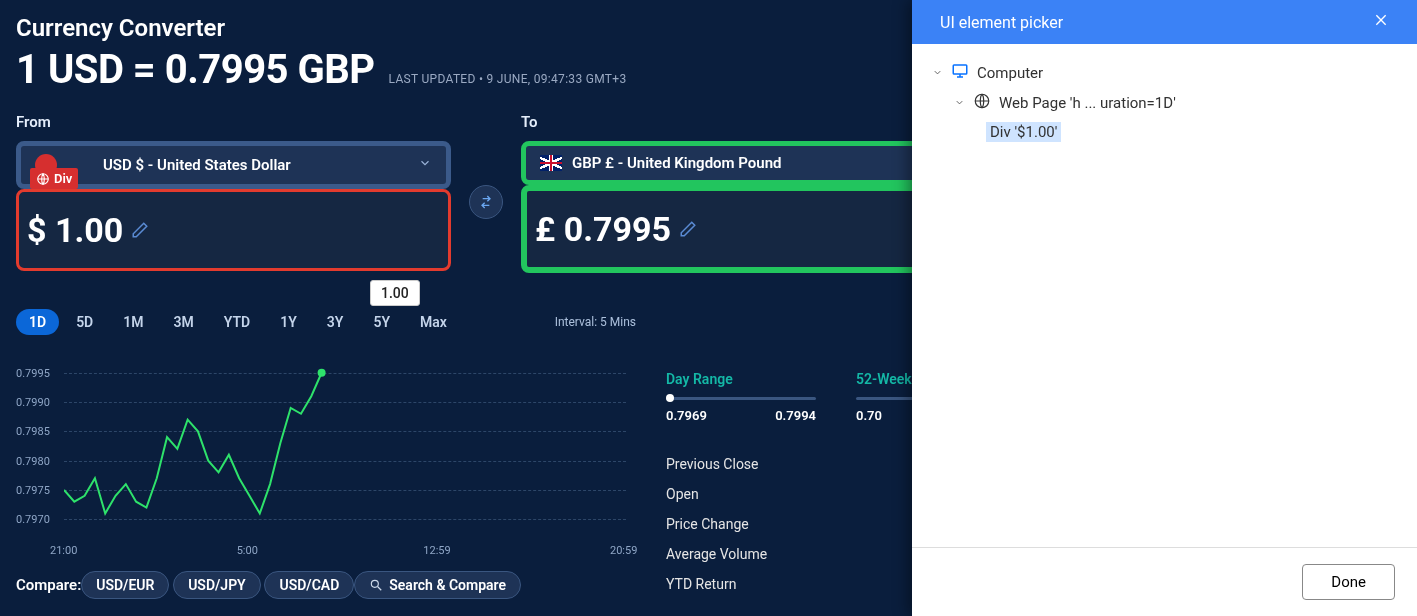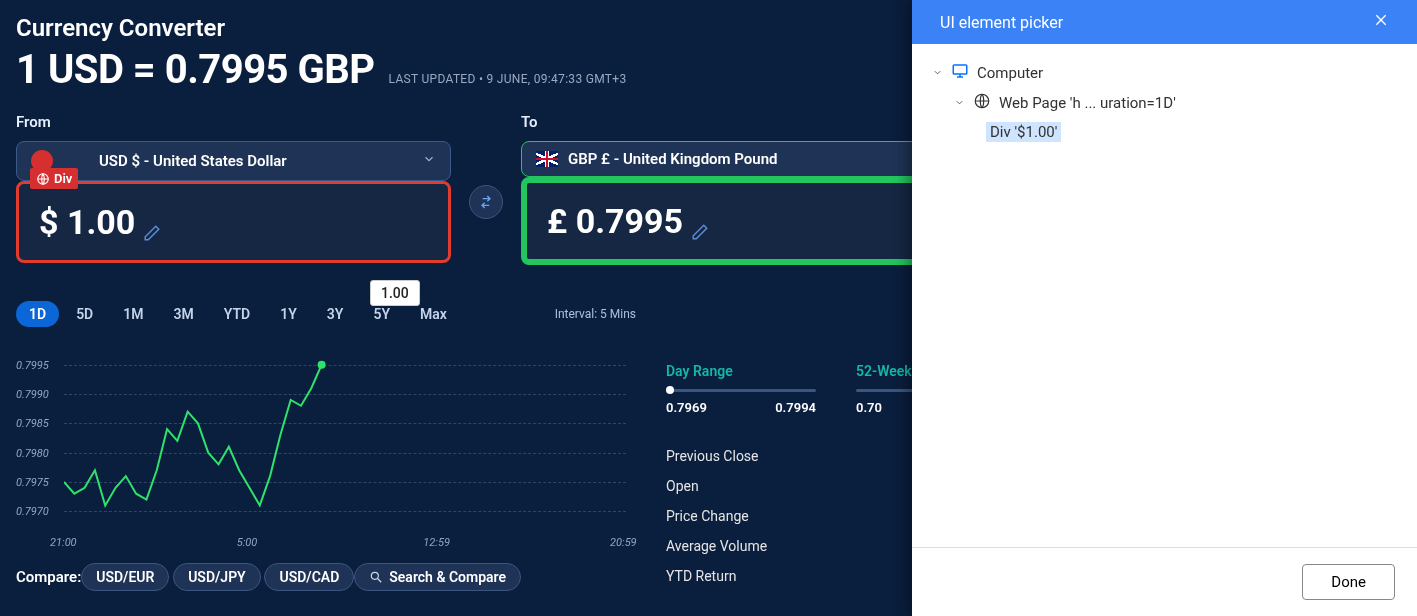--- a/index.html
+++ b/index.html
@@ -7,57 +7,57 @@
 .main-wrap { padding: 14px 16px; position: relative; }
 .title { font-size: 24px; font-weight: 600; margin-bottom: 4px; }
 .rate-row { display: flex; align-items: baseline; gap: 14px; margin-bottom: 20px; }
 .rate-main { font-size: 40px; font-weight: 700; letter-spacing: -0.5px; }
 .rate-sub { font-size: 12px; color: #9aa9c2; text-transform: uppercase; letter-spacing: 0.3px; }
 
 .converter-row { display: flex; gap: 18px; align-items: flex-start; }
 .conv-col { flex: 1; max-width: 435px; }
 .conv-label { font-size: 15px; font-weight: 600; margin-bottom: 10px; color: #e5eefb; }
 
-.currency-pill { background: #1e3356; border: 1px solid #22c55e; border-radius: 8px; padding: 8px 14px; display: flex; align-items: center; gap: 10px; cursor: pointer; font-size: 15px; font-weight: 600; }
+.currency-pill { background: #1e3356; border: 5px solid #22c55e; border-radius: 8px; padding: 8px 14px; display: flex; align-items: center; gap: 10px; cursor: pointer; font-size: 15px; font-weight: 600; }
 .currency-pill.highlighted { border-color: #3b5a8a; }
 .flag-usd { width: 22px; height: 22px; border-radius: 50%; background: #d62f2f; display: flex; align-items: center; justify-content: center; flex-shrink: 0; }
 .flag-uk { width: 22px; height: 16px; background: linear-gradient(#012169,#012169); position: relative; flex-shrink: 0; overflow:hidden; }
 .flag-uk::before { content:""; position:absolute; inset:0; background:
   linear-gradient(to bottom,transparent 42%, #fff 42%, #fff 58%, transparent 58%),
   linear-gradient(to right,transparent 42%, #fff 42%, #fff 58%, transparent 58%),
   linear-gradient(26deg, transparent 45%, #fff 45%, #fff 55%, transparent 55%),
   linear-gradient(-26deg, transparent 45%, #fff 45%, #fff 55%, transparent 55%); }
 .flag-uk::after { content:""; position:absolute; inset:0; background:
   linear-gradient(to bottom,transparent 46%, #c8102e 46%, #c8102e 54%, transparent 54%),
   linear-gradient(to right,transparent 46%, #c8102e 46%, #c8102e 54%, transparent 54%); }
 
 .div-badge { position: absolute; background: #d62f2f; color: #fff; font-size: 13px; font-weight: 600; padding: 3px 6px; border-radius: 2px; display:flex; align-items:center; gap:4px; left: 30px; top: 168px; z-index: 5; }
 .div-badge svg { width: 14px; height:14px; }
 
 .chevron { margin-left: auto; }
 .chevron svg { width: 14px; height: 14px; stroke: #9ab3d8; fill:none; stroke-width:2; }
 
-.amount-box { background: #152742; border: 3px solid #e33b2e; border-radius: 8px; padding: 18px 20px; margin-top: 0; font-size: 34px; font-weight: 700; display:flex; align-items:flex-end; gap:8px; }
+.amount-box { background: #152742; border: 3px solid #e33b2e; border-radius: 8px; padding: 18px 8px; margin-top: 0; font-size: 34px; font-weight: 700; display:flex; align-items:center; gap:8px; }
 .amount-box.to { border: 6px solid #22c55e; }
 .pencil { color: #5a8bd4; display:inline-flex; }
 .pencil svg { width:18px; height:18px; stroke:#5a8bd4; fill:none; stroke-width:2; }
 
 .swap-btn { width: 34px; height: 34px; border-radius: 50%; background: #1e3356; border:1px solid #3a5680; display:flex; align-items:center; justify-content:center; cursor:pointer; margin-top: 72px; flex-shrink:0; }
 .swap-btn svg { width:16px; height:16px; stroke:#6aa6f0; fill:none; stroke-width:2; }
 
 .tooltip { position:absolute; left: 370px; top: 280px; background:#fff; color:#222; font-size:14px; padding:4px 10px; border-radius:3px; font-weight:500; border:1px solid #ccc; }
 
 .bottom { margin-top: 36px; display:flex; gap: 20px; align-items: flex-end; }
 .chart-side { flex: 1; max-width: 630px; }
 .time-tabs { display:flex; gap:4px; align-items:center; margin-bottom: 18px; }
 .ttab { padding: 5px 13px; border-radius: 16px; font-size:14px; font-weight:600; cursor:pointer; color:#c4d4ea; }
 .ttab.active { background:#0b67d8; color:#fff; }
 .interval { font-size:12px; color:#acc0dc; margin-left:auto; margin-right:10px; }
 
-.chart { position:relative; height: 200px; width: 610px; font-style: italic; }
+.chart { position:relative; height: 200px; width: 610px; }
 .ylabel { position:absolute; left:0; font-size:11px; color:#8fa6c6; transform: translateY(-50%); }
 .gridline { position:absolute; left:48px; right:0; border-top:1px dashed #2d4668; }
 .xlabel { position:absolute; bottom:-4px; font-size:11px; color:#8fa6c6; }
 .chart svg.line { position:absolute; left:48px; top:0; }
 
 .stats-side { flex:1; padding-top: 4px; }
 .ranges { display:flex; gap: 40px; margin-bottom: 26px; }
 .range-col { min-width: 150px; }
 .range-title { font-size:14px; font-weight:600; color:#14b8a6; margin-bottom:10px; }
 .range-bar { height:3px; background:#3a5680; border-radius:2px; margin-bottom:8px; position:relative; }

